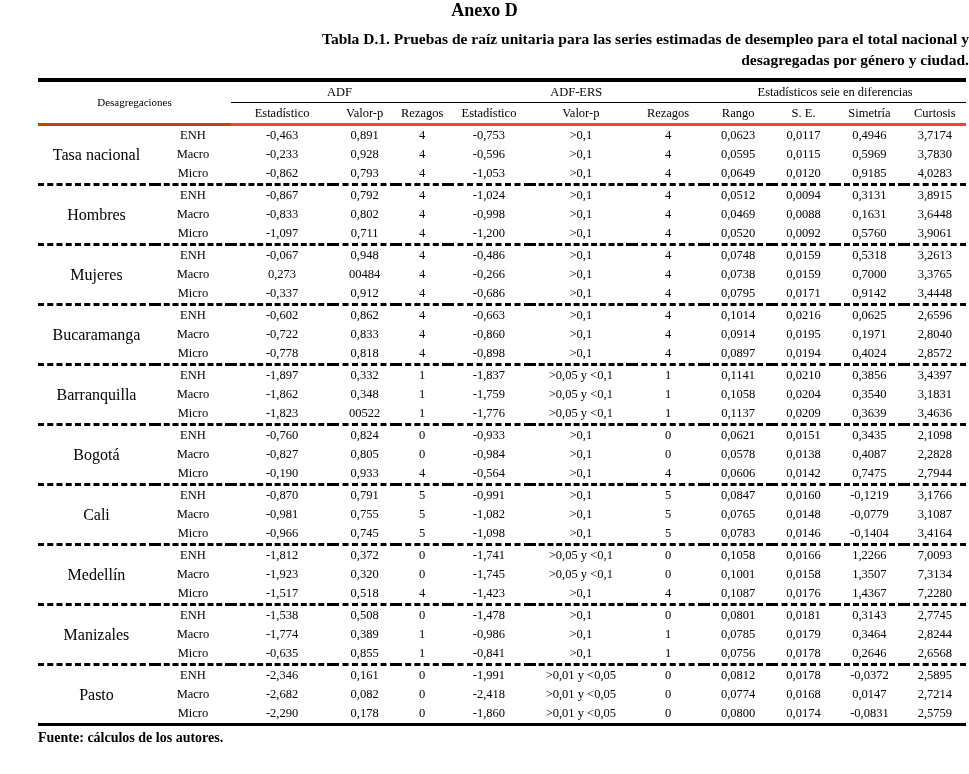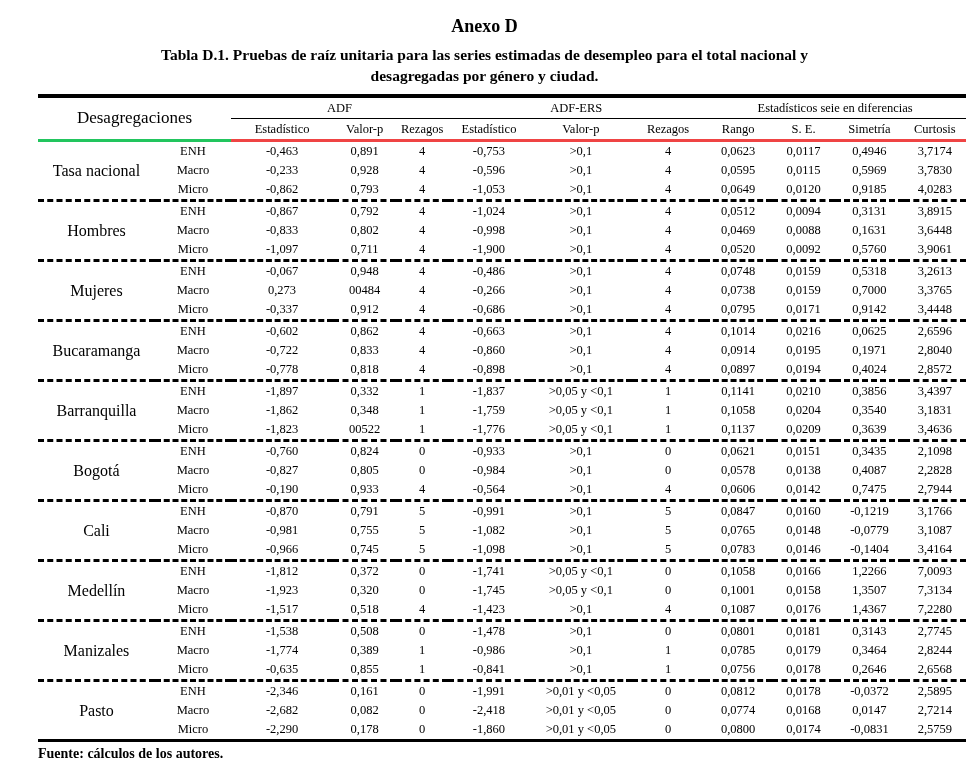--- a/index.html
+++ b/index.html
@@ -4,29 +4,29 @@
 <style>
   * { margin: 0; padding: 0; box-sizing: border-box; }
   html, body {
     background: #ffffff;
     width: 969px;
     height: 774px;
     font-family: "Liberation Serif", "DejaVu Serif", serif;
     color: #000;
     overflow: hidden;
   }
-  .page { width: 969px; padding-top: 16px; }
+  .page { width: 969px; }
   .heading {
     text-align: center;
     font-weight: bold;
     font-size: 18px;
     margin-bottom: 8px;
   }
   .subtitle {
-    text-align: center;
+    text-align: right;
     font-weight: bold;
     font-size: 15.5px;
     line-height: 1.35;
     white-space: pre-line;
     margin-bottom: 7px;
   }
   table.unit-root {
     margin-left: 38px;
     width: 928px;
     border-collapse: collapse;
@@ -37,21 +37,21 @@
   }
   thead th {
     font-weight: normal;
     text-align: center;
     vertical-align: middle;
     height: 20px;
     line-height: 20px;
     padding: 0 2px;
     overflow: hidden;
   }
-  th.corner { border-bottom: 3px solid #22c55e; font-size: 17px; }
+  th.corner { border-bottom: 3px solid #c2410c; font-size: 11px; }
   th.grp { border-bottom: 1.5px solid #000; }
   tr.subhead th { border-bottom: 3px solid #ef4444; }
   tbody td {
     text-align: center;
     vertical-align: middle;
     height: 19px;
     line-height: 19px;
     padding: 0 1px;
     font-size: 12.5px;
     overflow: hidden;
@@ -177,21 +177,21 @@
           <td class="value-cell">0,0469</td>
           <td class="value-cell">0,0088</td>
           <td class="value-cell">0,1631</td>
           <td class="value-cell">3,6448</td>
         </tr>
         <tr>
           <td class="series-cell">Micro</td>
           <td class="value-cell">-1,097</td>
           <td class="value-cell">0,711</td>
           <td class="value-cell">4</td>
-          <td class="value-cell">-1,900</td>
+          <td class="value-cell">-1,200</td>
           <td class="value-cell">&gt;0,1</td>
           <td class="value-cell">4</td>
           <td class="value-cell">0,0520</td>
           <td class="value-cell">0,0092</td>
           <td class="value-cell">0,5760</td>
           <td class="value-cell">3,9061</td>
         </tr>
         <tr class="group-start">
           <td rowspan="3" class="group-cell">Mujeres</td>
           <td class="series-cell">ENH</td>

